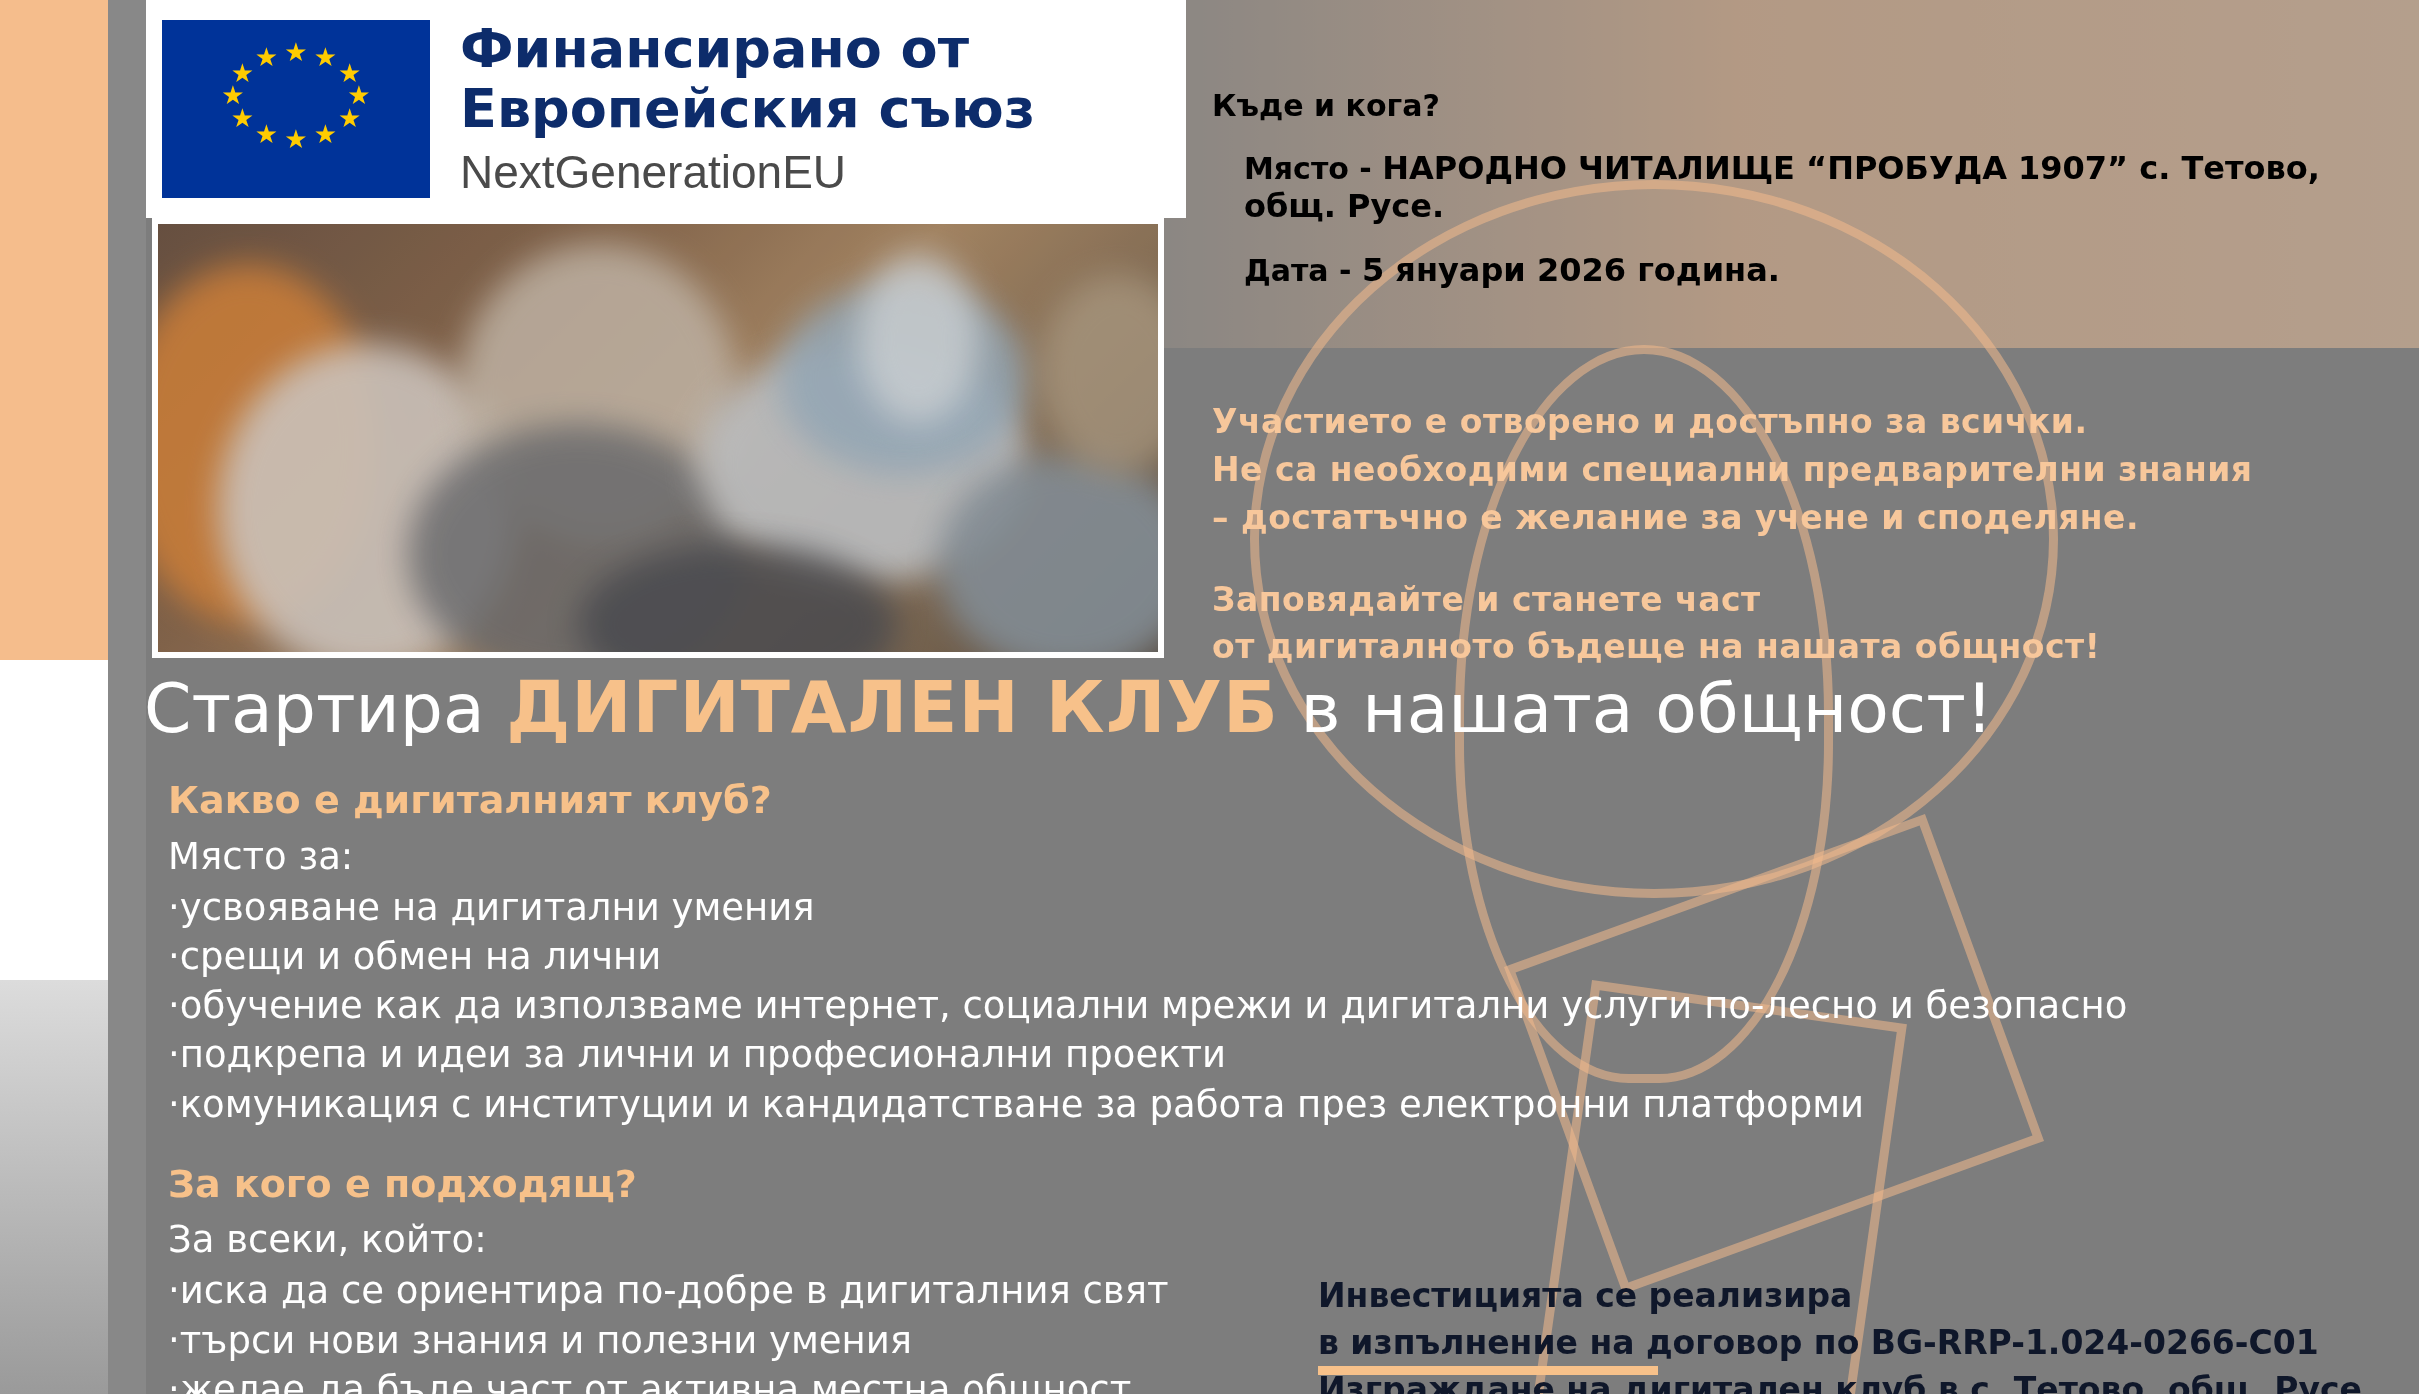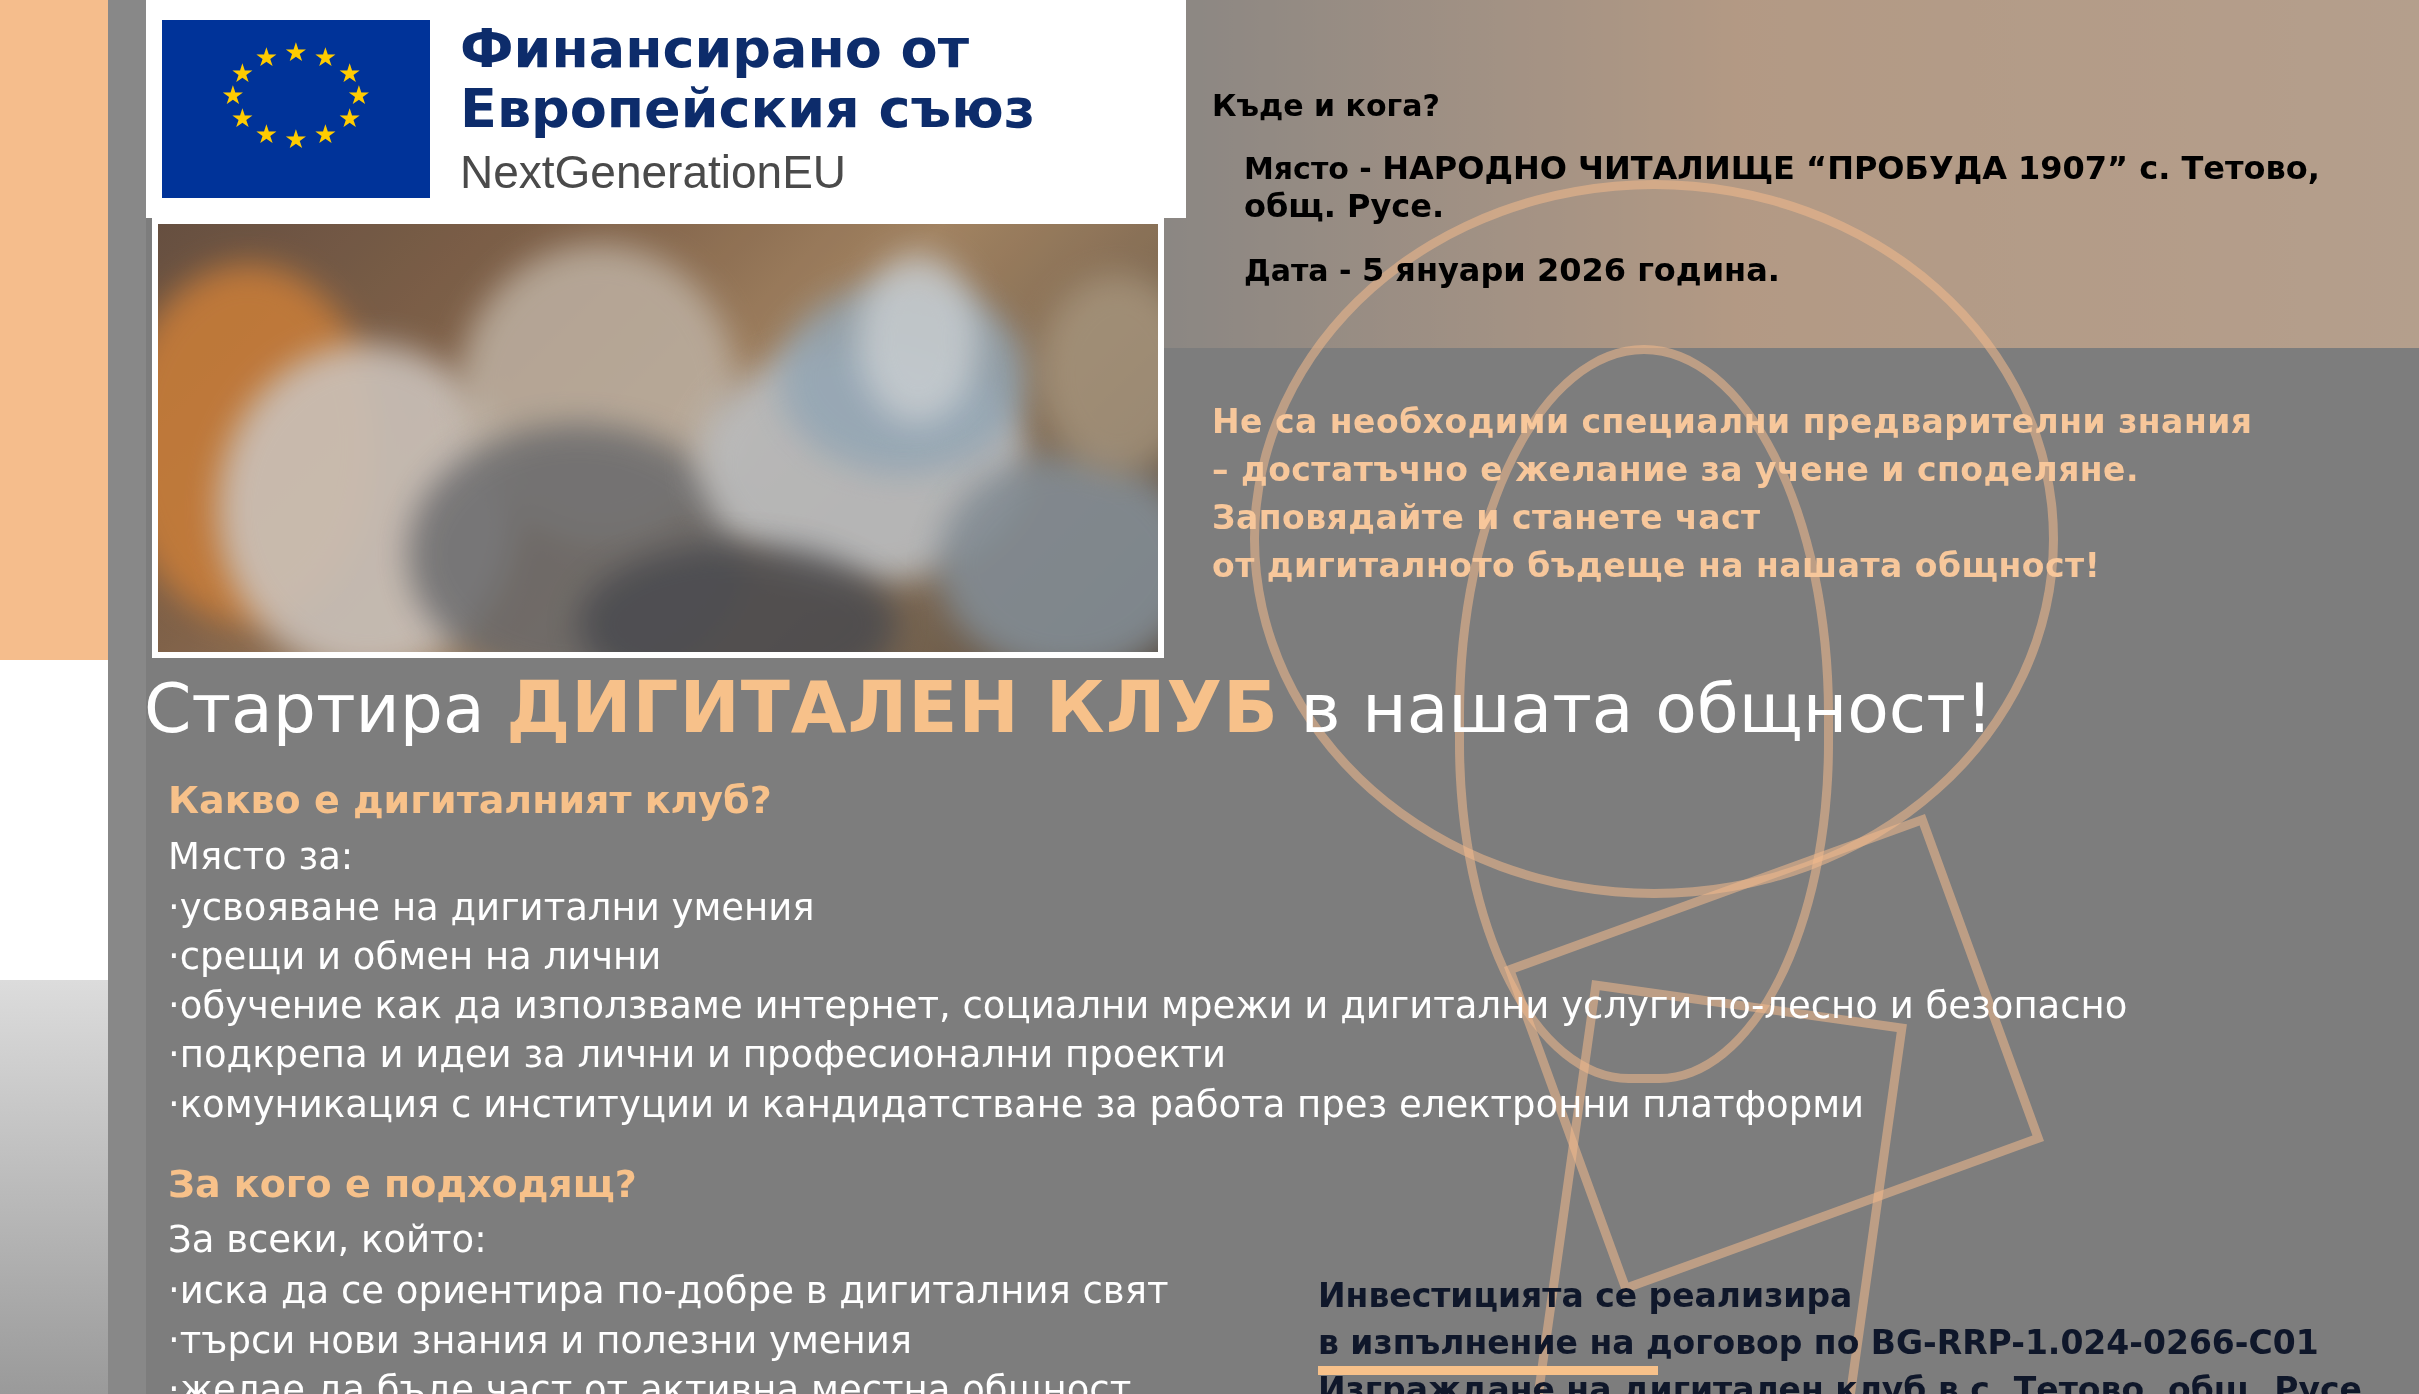--- a/index.html
+++ b/index.html
@@ -170,21 +170,21 @@
     position: absolute;
     left: 1212px; top: 398px;
     width: 1190px;
     color: #f7c79b;
     font-family: "DejaVu Sans", sans-serif;
     font-weight: bold;
     font-size: 33px;
     line-height: 1.45;
     letter-spacing: 0.5px;
   }
-  .invite-block .p2g { }
+  .invite-block .p2g { margin-top: 34px; }
 
   
   .headline {
     position: absolute;
     left: 144px; top: 665px;
     width: 2240px;
     font-family: "DejaVu Sans", sans-serif;
     font-size: 68px;
     color: #ffffff;
     white-space: nowrap;
@@ -295,20 +295,21 @@
     <div class="where-q">Къде и кога?</div>
     <div class="where-line">
       <span>Място - </span><span class="val">НАРОДНО ЧИТАЛИЩЕ “ПРОБУДА 1907” с. Тетово, общ. Русе.</span>
     </div>
     <div class="where-line">
       <span>Дата - </span><span class="val">5 януари 2026 година.</span>
     </div>
   </div>
 
   <div class="invite-block">
+    <div>Участието е отворено и достъпно за всички.</div>
     <div>Не са необходими специални предварителни знания</div>
     <div> – достатъчно е желание за учене и споделяне.</div>
     <div class="p2g">Заповядайте и станете част</div>
     <div>от дигиталното бъдеще на нашата общност!</div>
   </div>
 
   <div class="headline">
     <span>Стартира </span><span class="hl">ДИГИТАЛЕН КЛУБ</span><span> в нашата общност!</span>
   </div>
 

